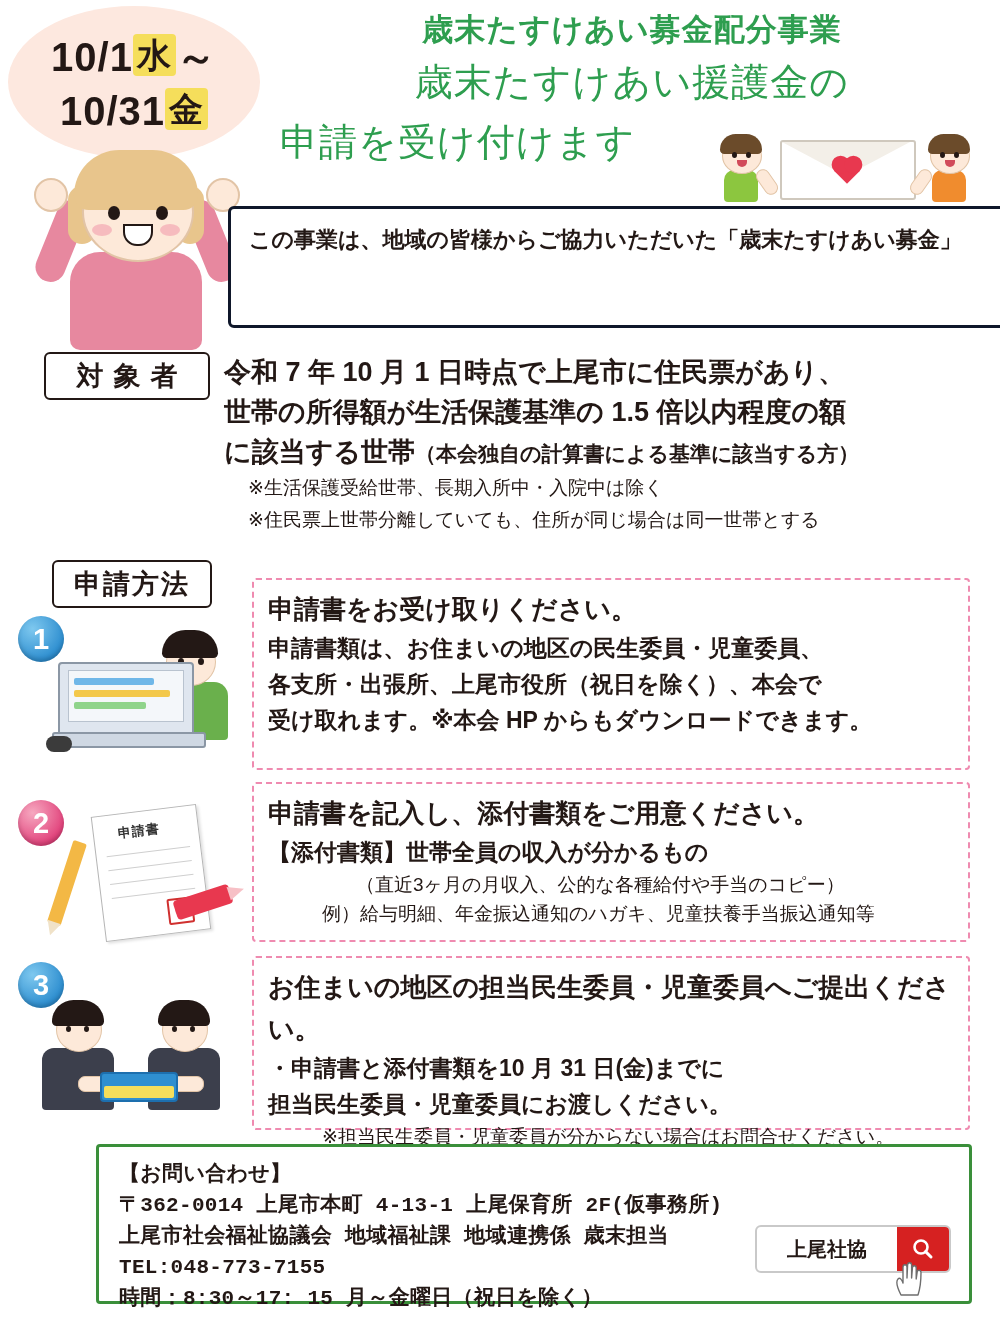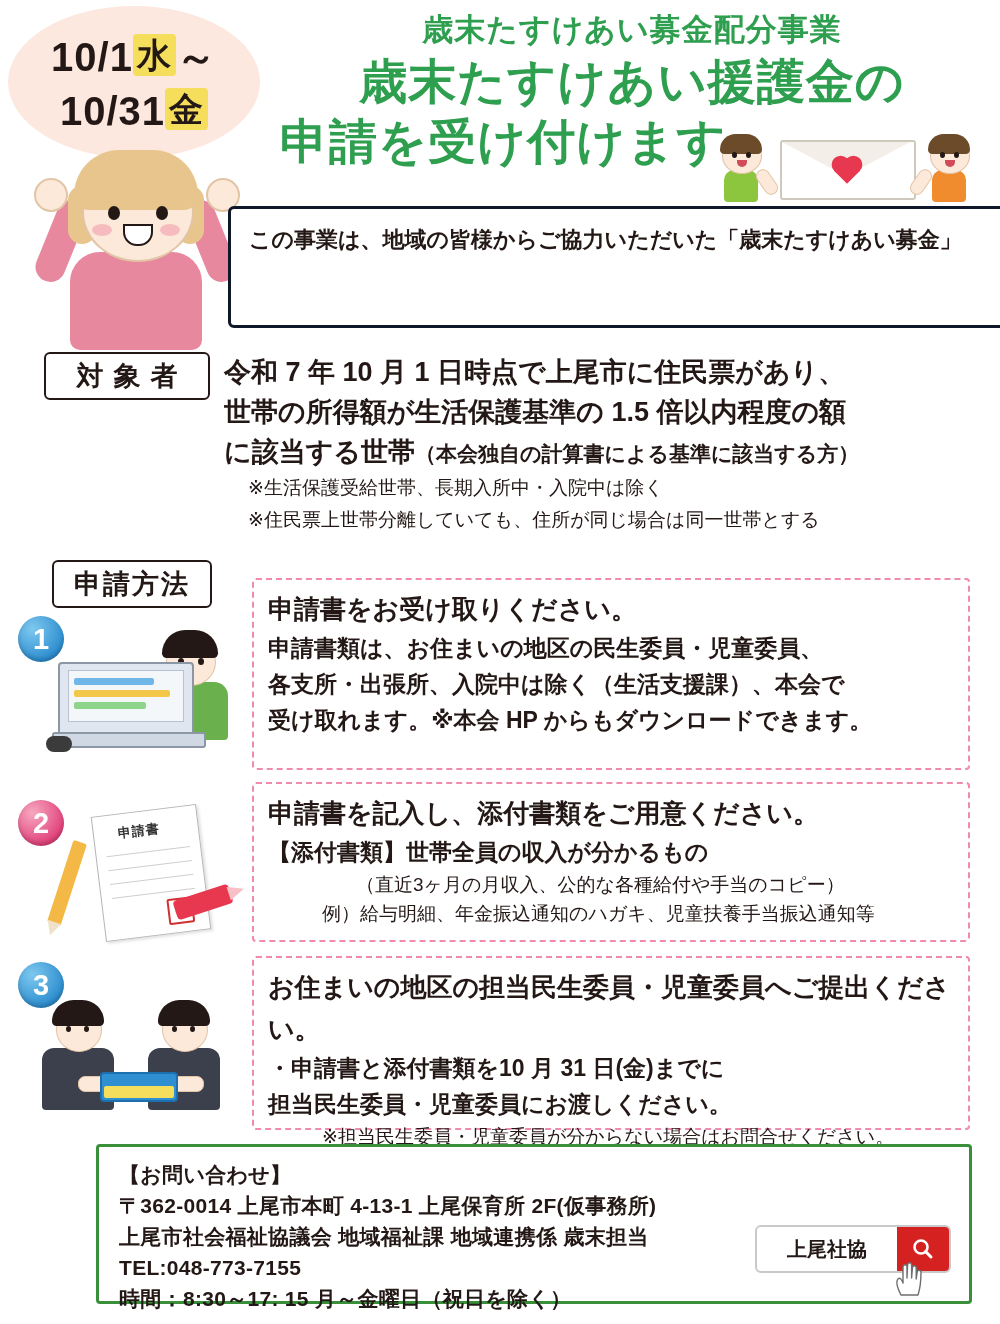--- a/index.html
+++ b/index.html
@@ -68,21 +68,21 @@
   .girl .hand.r{left:176px;top:58px;}
 
   
   .title-wrap{position:absolute;left:272px;top:8px;width:720px;}
   .title-small{
     font-size:31px;font-weight:bold;color:#2e9e4f;letter-spacing:1px;
     text-align:center;line-height:44px;
     text-shadow:1px 1px 0 #fff;
   }
   .title-big{
-    font-size:48px;font-weight:bold;color:#2e9e4f;letter-spacing:1px;
+    font-size:38px;font-weight:normal;color:#2e9e4f;letter-spacing:1px;
     line-height:60px;text-align:center;
     text-shadow:2px 2px 0 #fff;
   }
   .title-big.l3{text-align:left;padding-left:8px;}
 
   
   .kids{position:absolute;left:714px;top:134px;width:280px;height:74px;}
   .kid{position:absolute;width:52px;height:64px;}
   .kid .k-head{position:absolute;left:8px;top:0;width:38px;height:34px;background:#fde9d9;border-radius:50%;border:1.5px solid #e2c4a6;}
   .kid .k-hair{position:absolute;left:6px;top:-4px;width:42px;height:20px;background:#6b4b2a;border-radius:22px 22px 6px 6px;}
@@ -205,21 +205,21 @@
   .ppl .arm{position:absolute;width:36px;height:14px;background:#fde9d9;border:1.5px solid #e2c4a6;border-radius:7px;top:80px;}
   .ppl .arm.a1{left:40px;}
   .ppl .arm.a2{left:128px;}
 
   
   .contact{
     position:absolute;left:96px;top:1144px;width:876px;height:160px;
     border:3px solid #3a8f3a;border-radius:4px;background:#fff;box-sizing:border-box;
     padding:12px 20px;
   }
-  .contact .cl{font-size:21px;line-height:31px;font-weight:600;color:#231815;letter-spacing:.3px;}
+  .contact .cl{font-size:21px;line-height:31px;font-weight:600;color:#231815;letter-spacing:.3px;font-family:Liberation Mono, monospace;}
   .search-pill{
     position:absolute;right:18px;bottom:28px;width:196px;height:48px;
     border:2px solid #c9c9c9;border-radius:6px;background:#fff;box-sizing:border-box;
     display:flex;align-items:center;
   }
   .search-pill .txt{flex:1;text-align:center;font-size:20px;font-weight:600;color:#231815;}
   .search-pill .btn{
     width:52px;height:44px;background:#d62121;border-radius:0 4px 4px 0;
     display:flex;align-items:center;justify-content:center;
   }
@@ -321,21 +321,21 @@
       <div class="bar b1"></div>
       <div class="bar b2"></div>
       <div class="bar b3"></div>
       <div class="base"></div>
     </div>
     <div class="mouse"></div>
   </div>
   <div class="step-box s1">
     <div class="step-head">申請書をお受け取りください。</div>
     <div class="step-line">申請書類は、お住まいの地区の民生委員・児童委員、</div>
-    <div class="step-line">各支所・出張所、入院中は除く（生活支援課）、本会で</div>
+    <div class="step-line">各支所・出張所、上尾市役所（祝日を除く）、本会で</div>
     <div class="step-line">受け取れます。※本会 HP からもダウンロードできます。</div>
   </div>
 
   <div class="num n2">2</div>
   <div class="illus2">
     <div class="pencil"></div>
     <div class="doc">
       <div class="dtitle">申請書</div>
       <div class="dline" style="top:40px;"></div>
       <div class="dline" style="top:54px;"></div>

